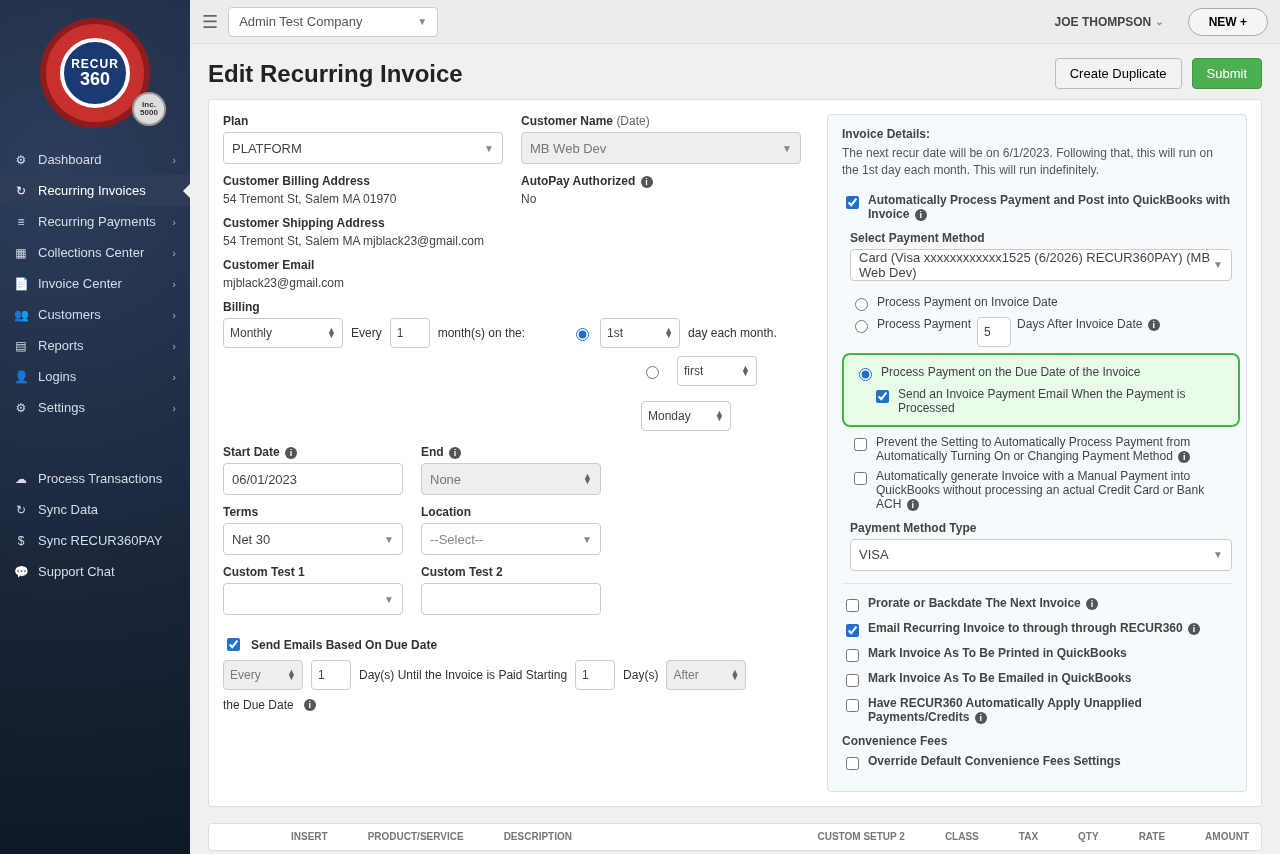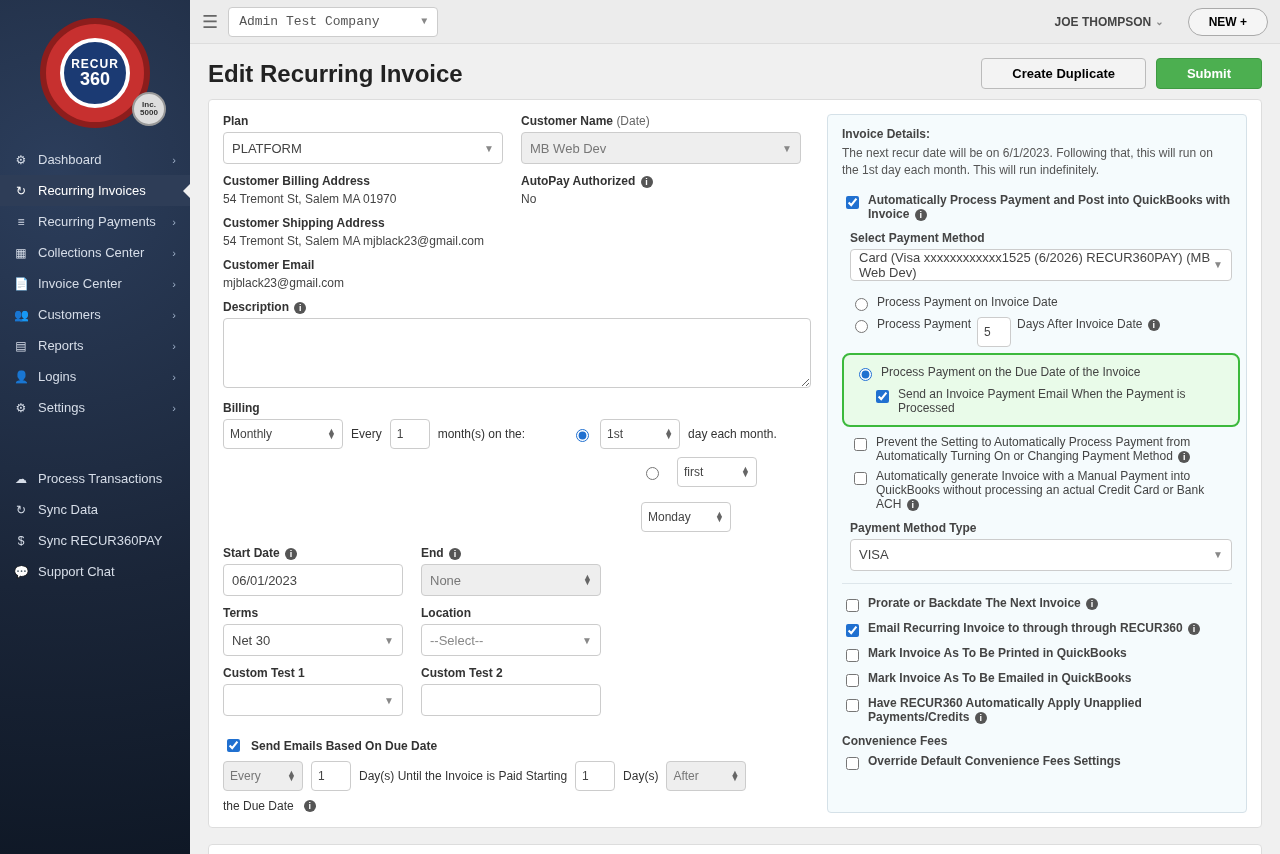--- a/index.html
+++ b/index.html
@@ -65,36 +65,36 @@
   
   .main { flex:1; display:flex; flex-direction:column; overflow:hidden; }
   .topbar {
     height: 44px; background: #ececec; border-bottom:1px solid #ddd;
     display:flex; align-items:center; padding: 0 12px; gap:10px;
   }
   .hamburger { font-size:18px; color:#666; cursor:pointer; }
   .company-select {
     width: 210px; height:30px; background:#fff; border:1px solid #ccc;
     border-radius:4px; display:flex; align-items:center; justify-content:space-between;
-    padding: 0 10px; font-size:13px; color:#555;font-family:Liberation Mono, monospace;
+    padding: 0 10px; font-size:13px; color:#555;
   }
   .topbar .spacer { flex:1; }
   .user { font-size:12px; font-weight:700; color:#444; display:flex; align-items:center; gap:4px; }
   .new-btn {
     margin-left:14px; border:1px solid #aaa; border-radius:20px;
     padding: 6px 20px; font-size:12px; font-weight:700; background:#f5f5f5;
   }
   
   .content { flex:1; overflow:auto; padding: 14px 18px 18px 18px; }
   .page-head { display:flex; align-items:center; justify-content:space-between; margin-bottom:10px; }
   .page-title { font-size:24px; font-weight:700; color:#222; }
   .head-btns { display:flex; gap:10px; }
   .btn {
-    border:1px solid #bbb; border-radius:4px; padding:7px 30px;
-    font-size:13px; font-weight:700; background:#f3f3f3; cursor:pointer;
+    border:1px solid #bbb; border-radius:4px; padding:7px 14px;
+    font-size:13px; font-weight:400; background:#f3f3f3; cursor:pointer;
   }
   .btn.green { background:#4caf50; color:#fff; border-color:#3e9a42; }
   .panel {
     background:#fff; border:1px solid #ddd; border-radius:4px;
     padding: 14px; display:flex; gap:16px;
   }
   .col-left { flex:1; min-width:0; }
   .col-right {
     width: 420px; background:#f5fbfd; border:1px solid #d5e1e8;
     border-radius:4px; padding:12px 14px; font-size:12px; color:#444;
@@ -320,28 +320,20 @@
             </div>
           </div>
 
           <div class="form-row">
             <div class="form-group">
               <label class="lbl">Customer Email</label>
               <div class="static">mjblack23@gmail.com</div>
             </div>
           </div>
 
-          <div class="form-row">
-            <div class="form-group">
-              <label class="lbl">
-                <span>Description</span> <span class="info-icon">i</span>
-              </label>
-              <textarea class="input" style=""></textarea>
-            </div>
-          </div>
 
           <label class="lbl">Billing</label>
           <div class="inline" style="margin-bottom:8px;">
             <div class="select small" style="width:120px;">
               <span>Monthly</span>
                 <span class="updown">
                   <span>▲</span>
                   <span>▼</span>
                 </span>
             </div>

